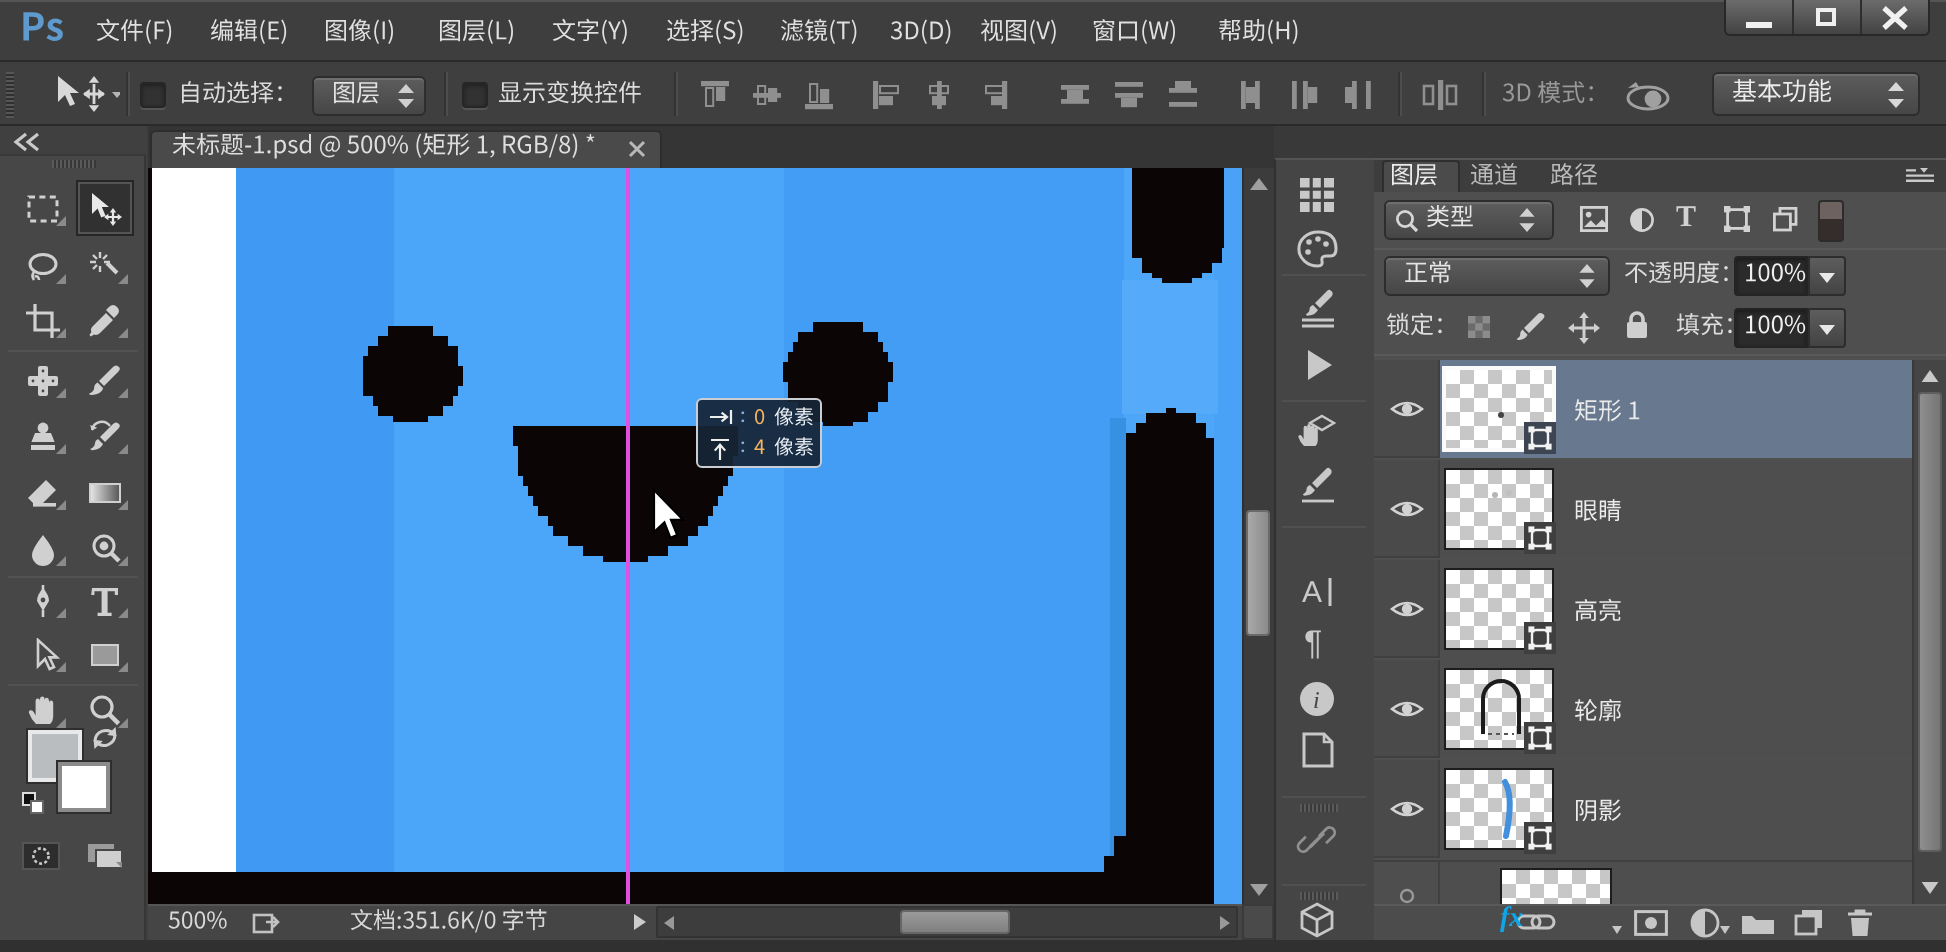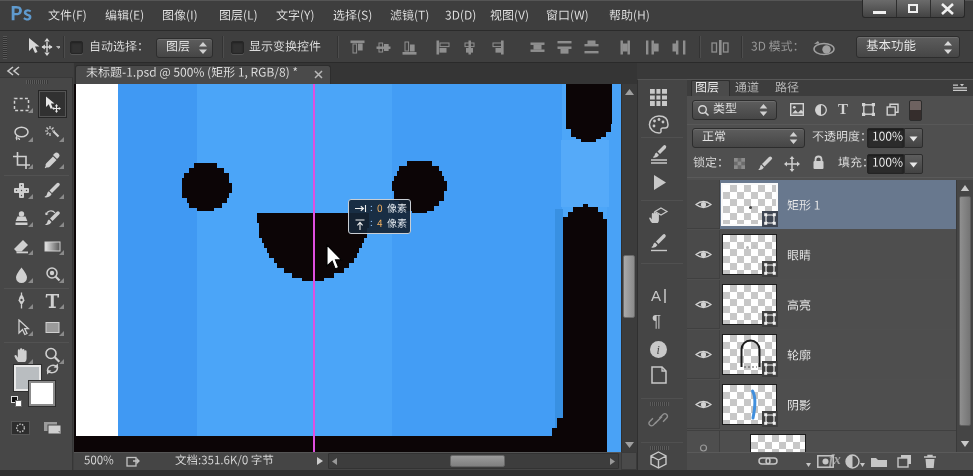--- a/index.html
+++ b/index.html
@@ -791,21 +791,21 @@
 <svg class="abs" style="left:960px;top:440px" width="10" height="8">
       <path d="M5 7 l4.2 -6 h-8.4z" fill="#c9c9c9"></path>
     </svg>
 <div class="abs" style="left:687px;top:452px;width:286px;height:18px;background:#4c4c4c;border-top:1px solid #5a5a5a"></div>
 <svg class="abs" style="left:758px;top:456px" width="20" height="10">
       <g fill="none" stroke="#c6c6c6" stroke-width="1.5">
         <rect x="1" y="2" width="11" height="6" rx="3"></rect>
         <rect x="8" y="2" width="11" height="6" rx="3"></rect>
       </g>
     </svg>
-<div class="abs" style="left:829px;top:452px;font-size:14px;font-style:italic;font-weight:bold;color:#a3a3a3;font-family:'Liberation Serif',serif">fx</div>
+<div class="abs" style="left:750px;top:452px;font-size:14px;font-style:italic;font-weight:bold;color:#0ea5e9;font-family:'Liberation Serif',serif">fx</div>
 <svg class="abs" style="left:806px;top:463px" width="6" height="5">
       <path d="M0 0 h5 l-2.5 4z" fill="#c6c6c6"></path>
     </svg>
 <svg class="abs" style="left:817px;top:455px" width="17" height="13">
       <rect x="0.8" y="0.8" width="15.4" height="11.4" fill="none" stroke="#c6c6c6" stroke-width="1.5"></rect>
       <circle cx="8.5" cy="6.5" r="3" fill="#c6c6c6"></circle>
     </svg>
 <svg class="abs" style="left:845px;top:454px" width="15" height="15">
       <circle cx="7.5" cy="7.5" r="6.5" fill="none" stroke="#c6c6c6" stroke-width="1.4"></circle>
       <path d="M7.5 1 a6.5 6.5 0 0 0 0 13z" fill="#c6c6c6"></path>

